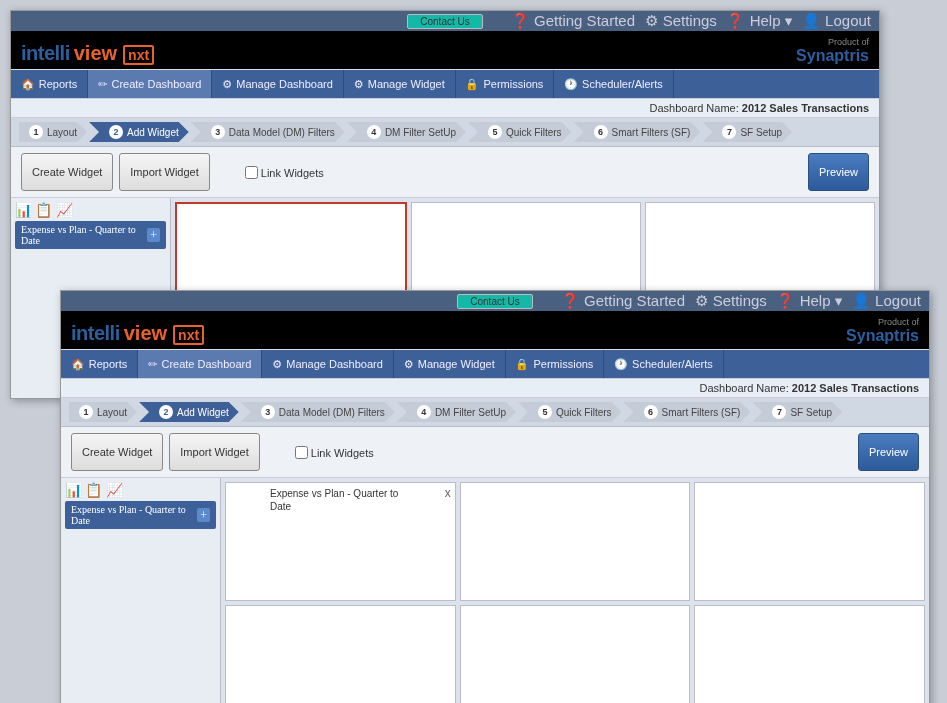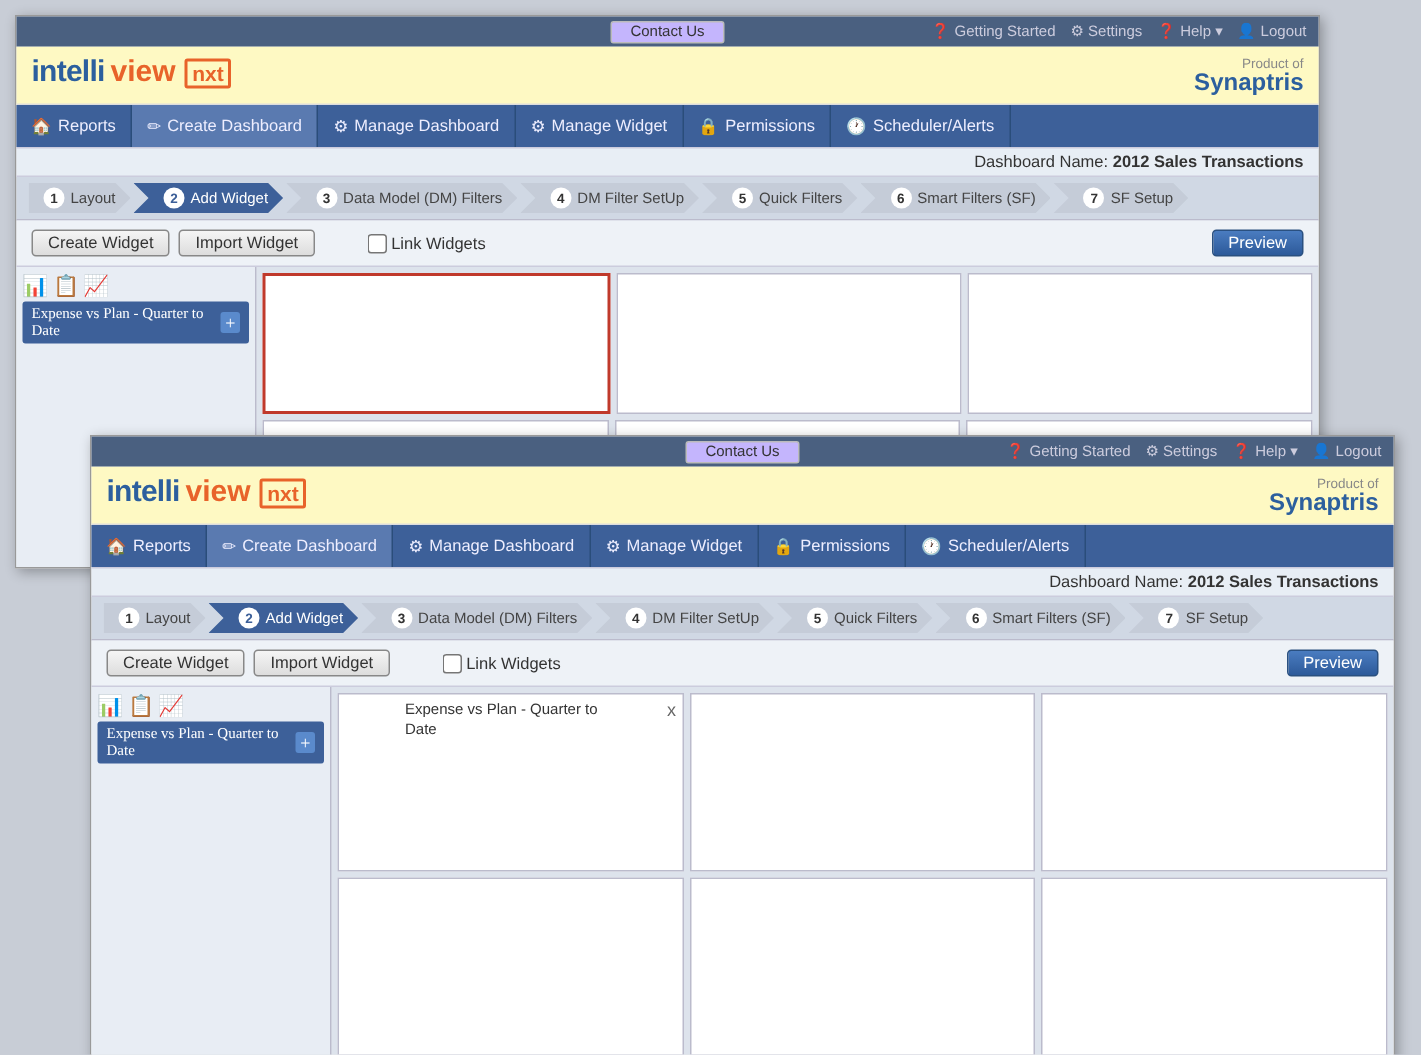--- a/index.html
+++ b/index.html
@@ -34,39 +34,39 @@
     .top-bar-right {
       position: absolute;
       right: 8px;
       display: flex;
       gap: 10px;
       align-items: center;
       font-size: 10px;
       color: #ccd;
     }
     .top-bar-center {
-      background: #c4b5fd;
+      background: #14b8a6;
       color: #333;
       border: 1px solid #bbb;
       padding: 1px 12px;
       border-radius: 2px;
       font-size: 10px;
     }
     .top-bar-link {
       color: #ccd;
       cursor: pointer;
-      font-size: 10px;
+      font-size: 15px;
     }
 
     
     .header {
-      background: #fef9c3;
+      background: #000000;
       padding: 6px 10px 4px 10px;
       display: flex;
-      align-items: flex-start;
+      align-items: flex-end;
       justify-content: space-between;
       border-bottom: 1px solid #ddd;
     }
     .logo {
       display: flex;
       align-items: baseline;
       gap: 4px;
     }
     .logo-intelli { color: #2c5f9e; font-size: 20px; font-weight: bold; letter-spacing: -0.5px; }
     .logo-view { color: #e8632a; font-size: 20px; font-weight: bold; }
@@ -165,21 +165,21 @@
     
     .toolbar {
       padding: 6px 10px;
       display: flex;
       align-items: center;
       gap: 6px;
       background: #eef2f7;
       border-bottom: 1px solid #ccd;
     }
     .btn {
-      padding: 2px 10px;
+      padding: 12px 10px;
       font-size: 11px;
       border: 1px solid #888;
       border-radius: 3px;
       cursor: pointer;
       background: linear-gradient(to bottom, #f5f5f5, #ddd);
       color: #333;
       white-space: nowrap;
     }
     .btn-blue {
       background: linear-gradient(to bottom, #4a7cc0, #2d5a9a);

